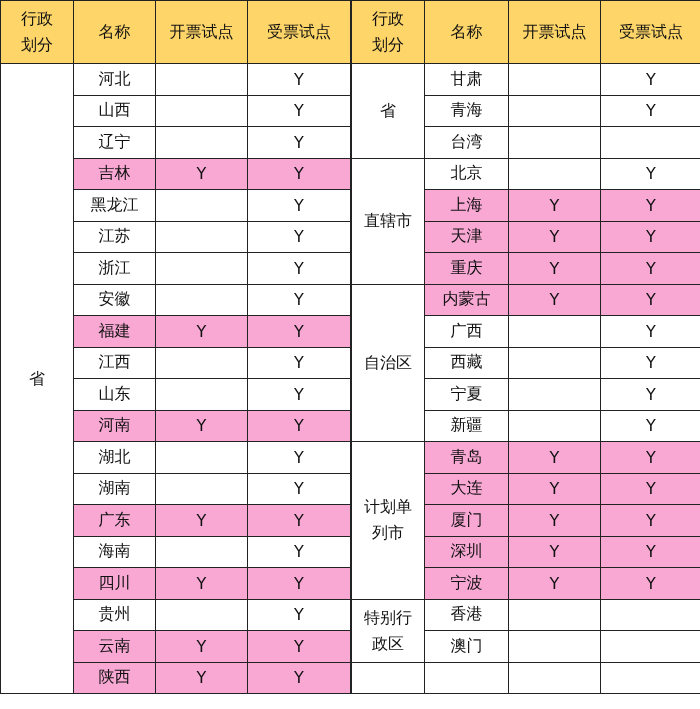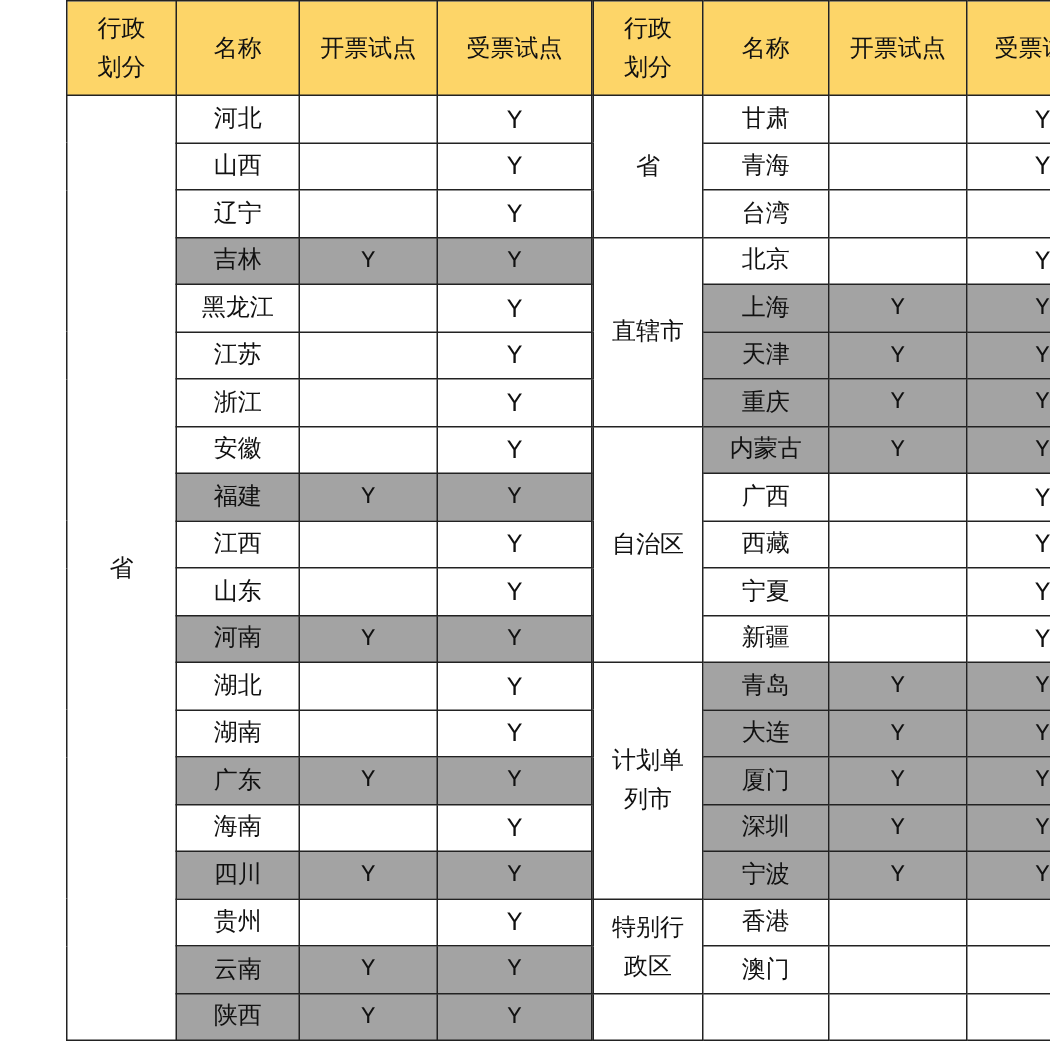--- a/index.html
+++ b/index.html
@@ -1,22 +1,22 @@
 <!DOCTYPE html>
 <html><head>
 <meta charset="utf-8">
 <style>
   html,body{margin:0;padding:0;background:#fff;}
   body{width:700px;height:709px;overflow:hidden;font-family:"DejaVu Sans","Liberation Sans",sans-serif;}
-  .wrap{display:flex;width:610px;margin-left:44px;}
+  .wrap{display:flex;width:610px;}
   table{border-collapse:collapse;table-layout:fixed;}
   td,th{border:1.5px solid #222;text-align:center;vertical-align:middle;font-size:16px;color:#111;padding:0;font-weight:normal;}
   th{background:#FDD568;height:62px;line-height:26px;}
   td{height:30.5px;}
-  tr.hl td.cell{background:#a3a3a3;font-family:Liberation Mono, monospace;}
+  tr.hl td.cell{background:#f9a8d4;}
   td.grp{background:#fff;line-height:26px;}
   td.empty{background:#fff;}
 </style>
 </head>
 <body>
 
 <div class="wrap">
   <table id="left" style="width:350px;">
     <colgroup>
         <col style="width:73px">

